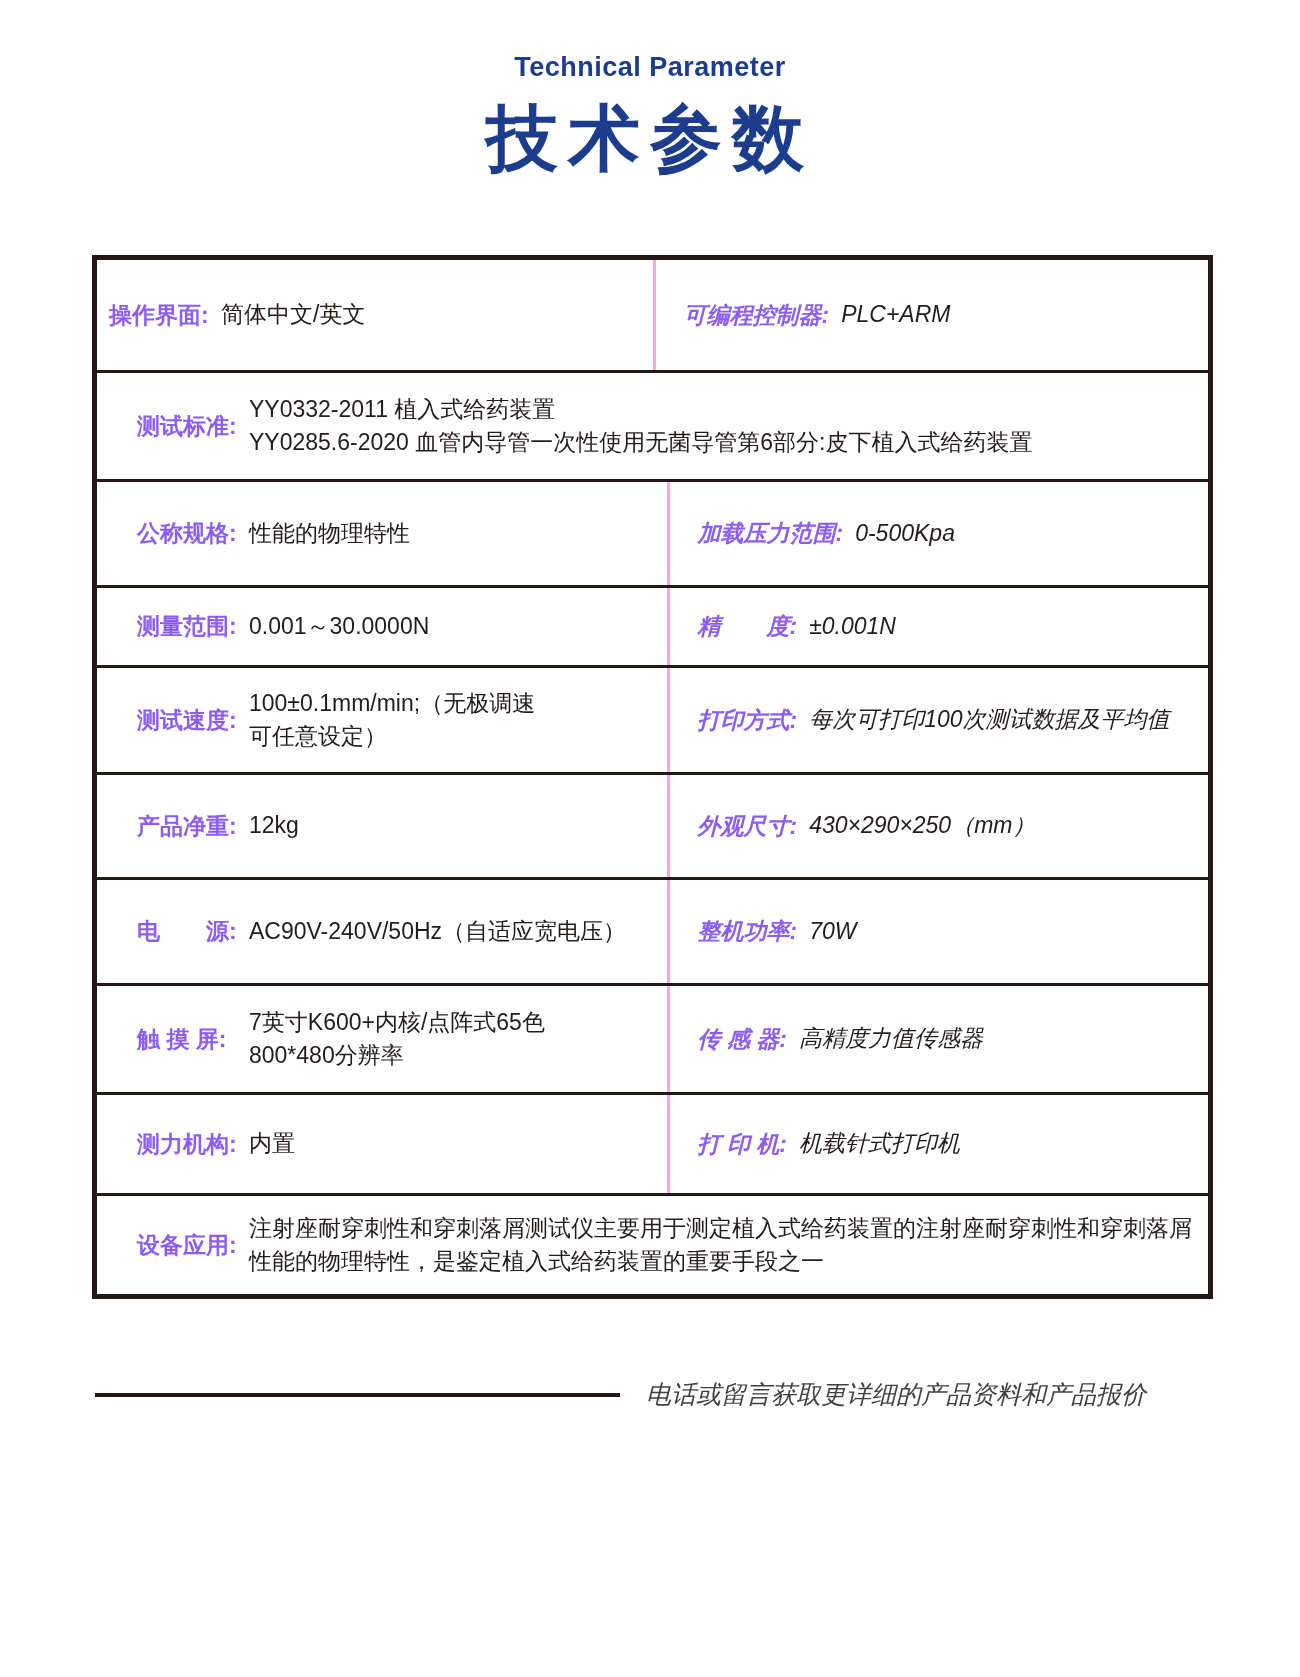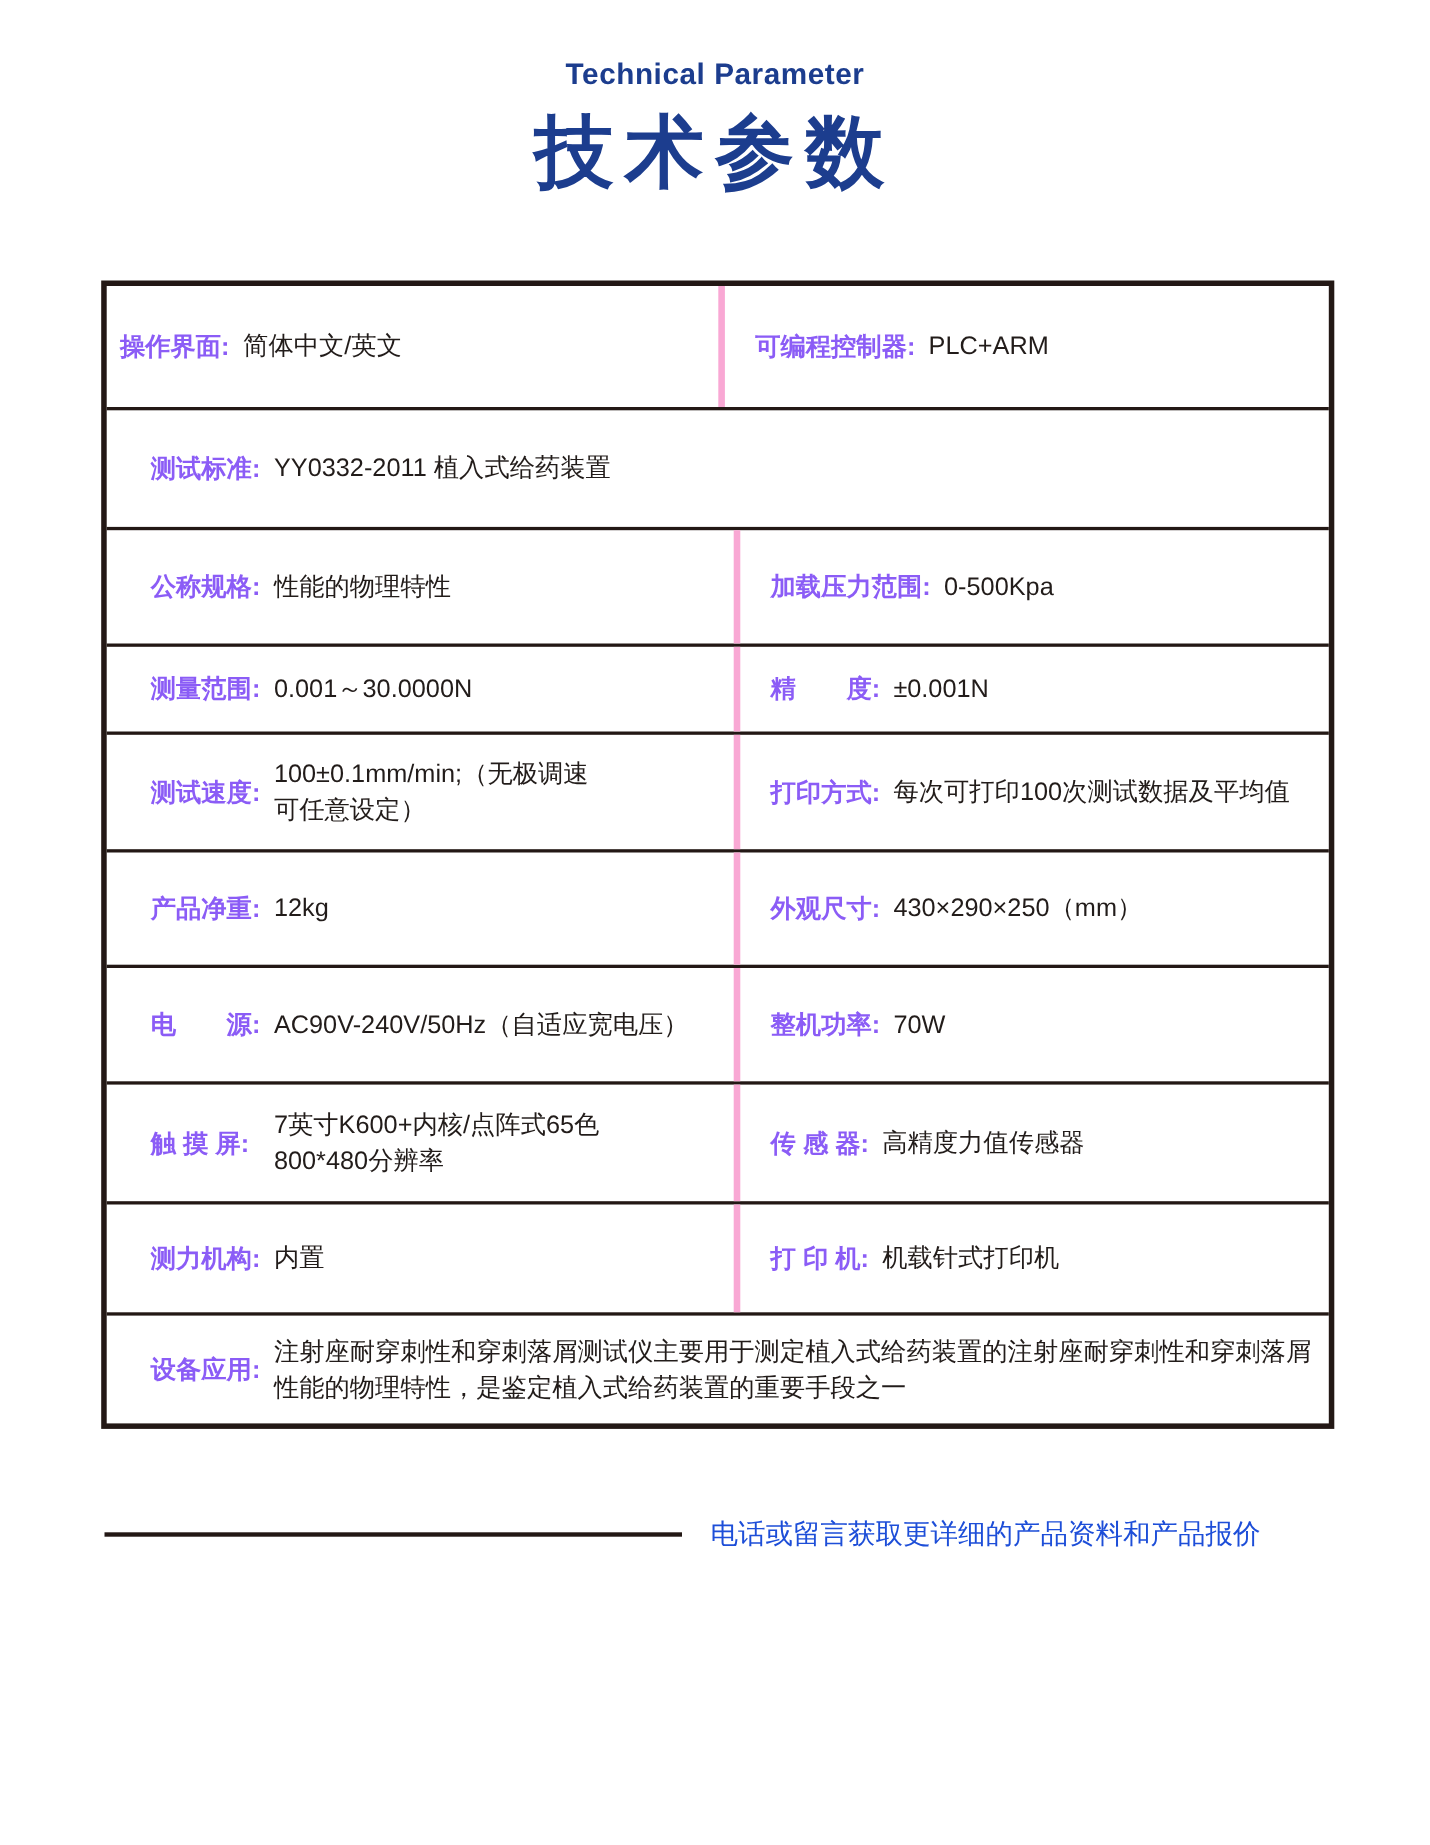--- a/index.html
+++ b/index.html
@@ -16,40 +16,40 @@
   .spec-table{
     position:absolute;left:92px;top:255px;width:1121px;
     border:5px solid #231815;box-sizing:border-box;background:#ffffff;
   }
   .row{display:flex;box-sizing:border-box;width:100%;}
   .row + .row{border-top:3px solid #231815;padding-left:28px;}
   .cell{
     flex:1 1 50%;display:flex;align-items:center;
     padding-left:12px;padding-right:10px;box-sizing:border-box;
   }
-  .cell.right{border-left:6px solid #f9a8d4;padding-left:28px;}
+  .cell.right{border-left:3px solid #f9a8d4;padding-left:28px;font-style:italic;}
   .row.full .cell{flex:1 1 100%;}
   .lbl{
     color:#8b5cf6;font-weight:bold;font-size:23px;white-space:pre;
     flex:0 0 auto;margin-right:12px;min-width:100px;
   }
   .cell.right .lbl{min-width:0;}
   .val{font-size:23px;font-weight:500;line-height:1.45;}
   .val .line{font-size:23px;font-weight:500;line-height:1.45;}
   
   .r1{height:110px;} .r2{height:109px;} .r3{height:106px;} .r4{height:80px;}
   .r5{height:107px;} .r6{height:105px;} .r7{height:106px;} .r8{height:109px;}
   .r9{height:101px;} .r10{height:101px;}
   
   .footer{
     position:absolute;left:95px;top:1378px;width:1110px;
     display:flex;align-items:center;
   }
   .footer-line{width:525px;height:4px;background:#231815;flex:0 0 auto;margin-right:26px;}
-  .footer-note{font-size:25px;font-weight:500;color:#1d4ed8;white-space:nowrap;}
+  .footer-note{font-size:25px;font-weight:500;color:#404040;white-space:nowrap;font-style:italic;}
 </style>
 </head>
 <body>
 
 <div class="header">
   <div class="subtitle">Technical Parameter</div>
   <div class="title">技术参数</div>
 </div>
 
 <div class="spec-table">
@@ -63,20 +63,21 @@
       <span class="lbl">可编程控制器:</span>
       <span class="val">PLC+ARM</span>
     </div>
   </div>
 
   <div class="row r2 full">
     <div class="cell">
       <span class="lbl">测试标准:</span>
       <div class="val">
         <div class="line">YY0332-2011 植入式给药装置</div>
+        <div class="line">YY0285.6-2020 血管内导管一次性使用无菌导管第6部分:皮下植入式给药装置</div>
       </div>
     </div>
   </div>
 
   <div class="row r3">
     <div class="cell left">
       <span class="lbl">公称规格:</span>
       <span class="val">性能的物理特性</span>
     </div>
     <div class="cell right">

